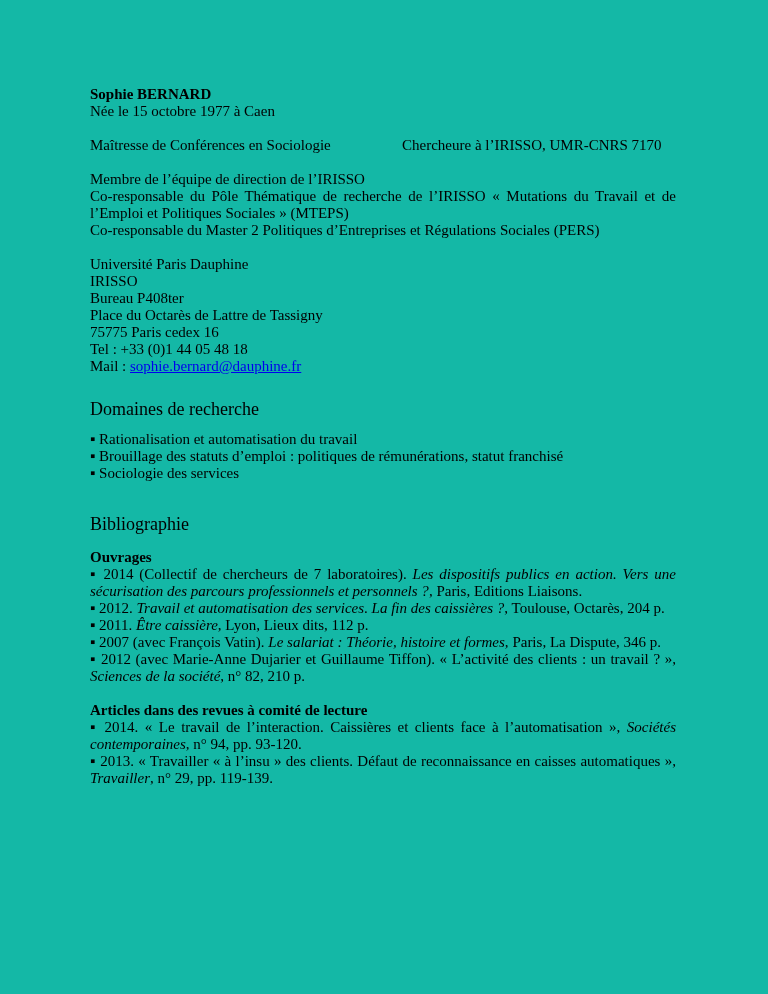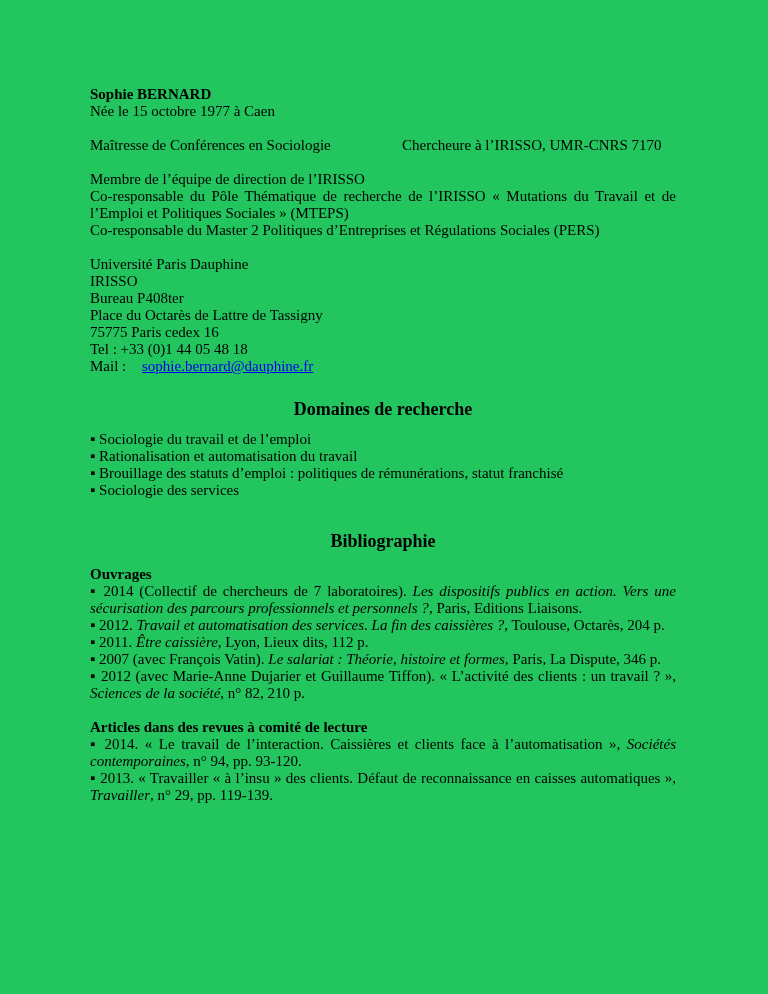--- a/index.html
+++ b/index.html
@@ -1,36 +1,36 @@
 <!DOCTYPE html>
 <html><head>
 <meta charset="utf-8">
 <style>
   html,body{margin:0;padding:0;}
   body{
     width:768px;height:994px;background:#ffffff;
     font-family:"Liberation Serif","DejaVu Serif",serif;
     color:#000;
   }
-  .page{position:relative;width:768px;height:994px;background:#22c55e;overflow:hidden;}
+  .page{position:relative;width:768px;height:994px;background:#14b8a6;overflow:hidden;}
   .content{
     position:absolute;left:90px;top:86px;width:586px;
     font-size:15px;line-height:17px;
   }
   p{margin:0;padding:0;}
   .b{font-weight:bold;}
   .just{text-align:justify;}
   .gap{margin-top:17px;}
   .row{position:relative;}
   .row .right-col{position:absolute;left:312px;top:0;white-space:nowrap;}
-  .sec-head{font-size:18px;line-height:22px;font-weight:bold;margin:0;text-align:center;}
+  .sec-head{font-size:18px;line-height:22px;font-weight:normal;margin:0;}
   .sec-domains{margin-top:23px;margin-bottom:11px;}
   .sec-biblio{margin-top:31px;margin-bottom:14px;}
   .bullet{display:inline;}
-  a.mail{color:#0000ee;text-decoration:underline;cursor:pointer;margin-left:12px;}
+  a.mail{color:#0000ee;text-decoration:underline;cursor:pointer;}
   .entry i{font-style:italic;}
 </style>
 </head>
 <body>
 
 <div class="page">
   <div class="content">
 
     <p class="b">Sophie BERNARD</p>
     <p>Née le 15 octobre 1977 à Caen</p>
@@ -50,24 +50,20 @@
     <p>Place du Octarès de Lattre de Tassigny</p>
     <p>75775 Paris cedex 16</p>
     <p>Tel : +33 (0)1 44 05 48 18</p>
     <p>
       <span>Mail :</span>
       <a class="mail">sophie.bernard@dauphine.fr</a>
     </p>
 
     <h2 class="sec-head sec-domains">Domaines de recherche</h2>
 
-    <p>
-      <span class="bullet">▪</span>
-      <span>Sociologie du travail et de l’emploi</span>
-    </p>
     <p>
       <span class="bullet">▪</span>
       <span>Rationalisation et automatisation du travail</span>
     </p>
     <p>
       <span class="bullet">▪</span>
       <span>Brouillage des statuts d’emploi : politiques de rémunérations, statut franchisé</span>
     </p>
     <p>
       <span class="bullet">▪</span>

